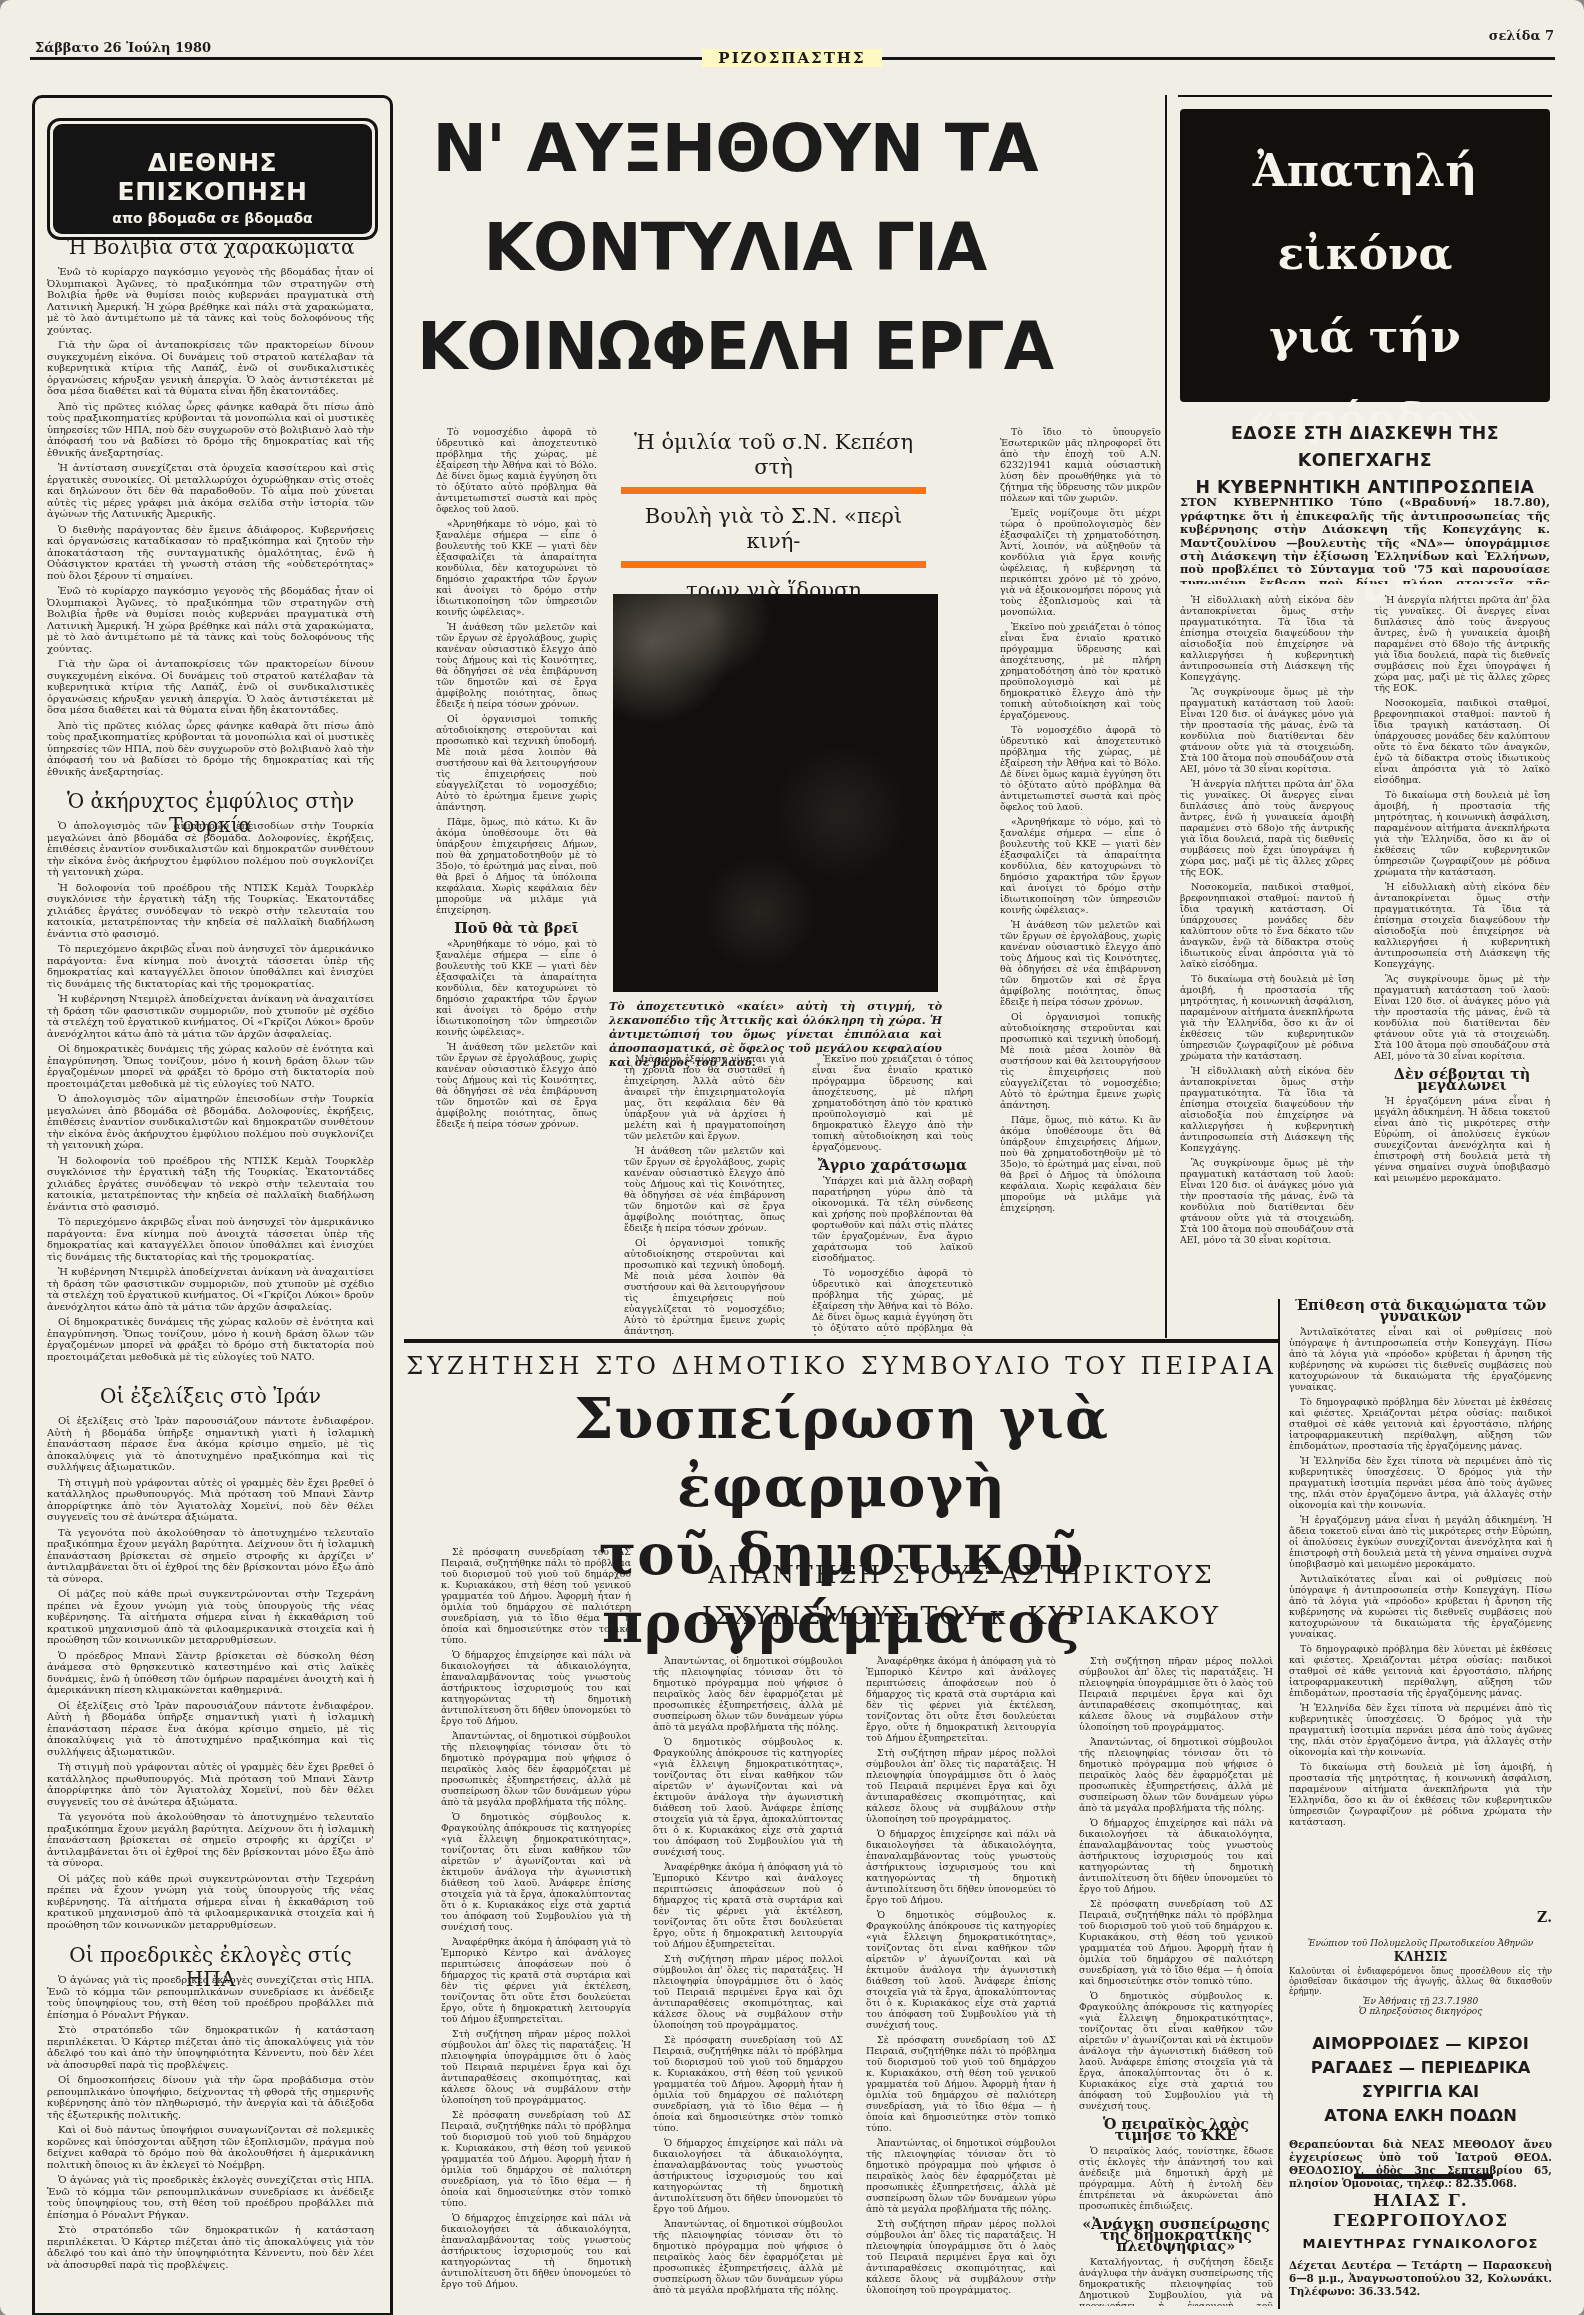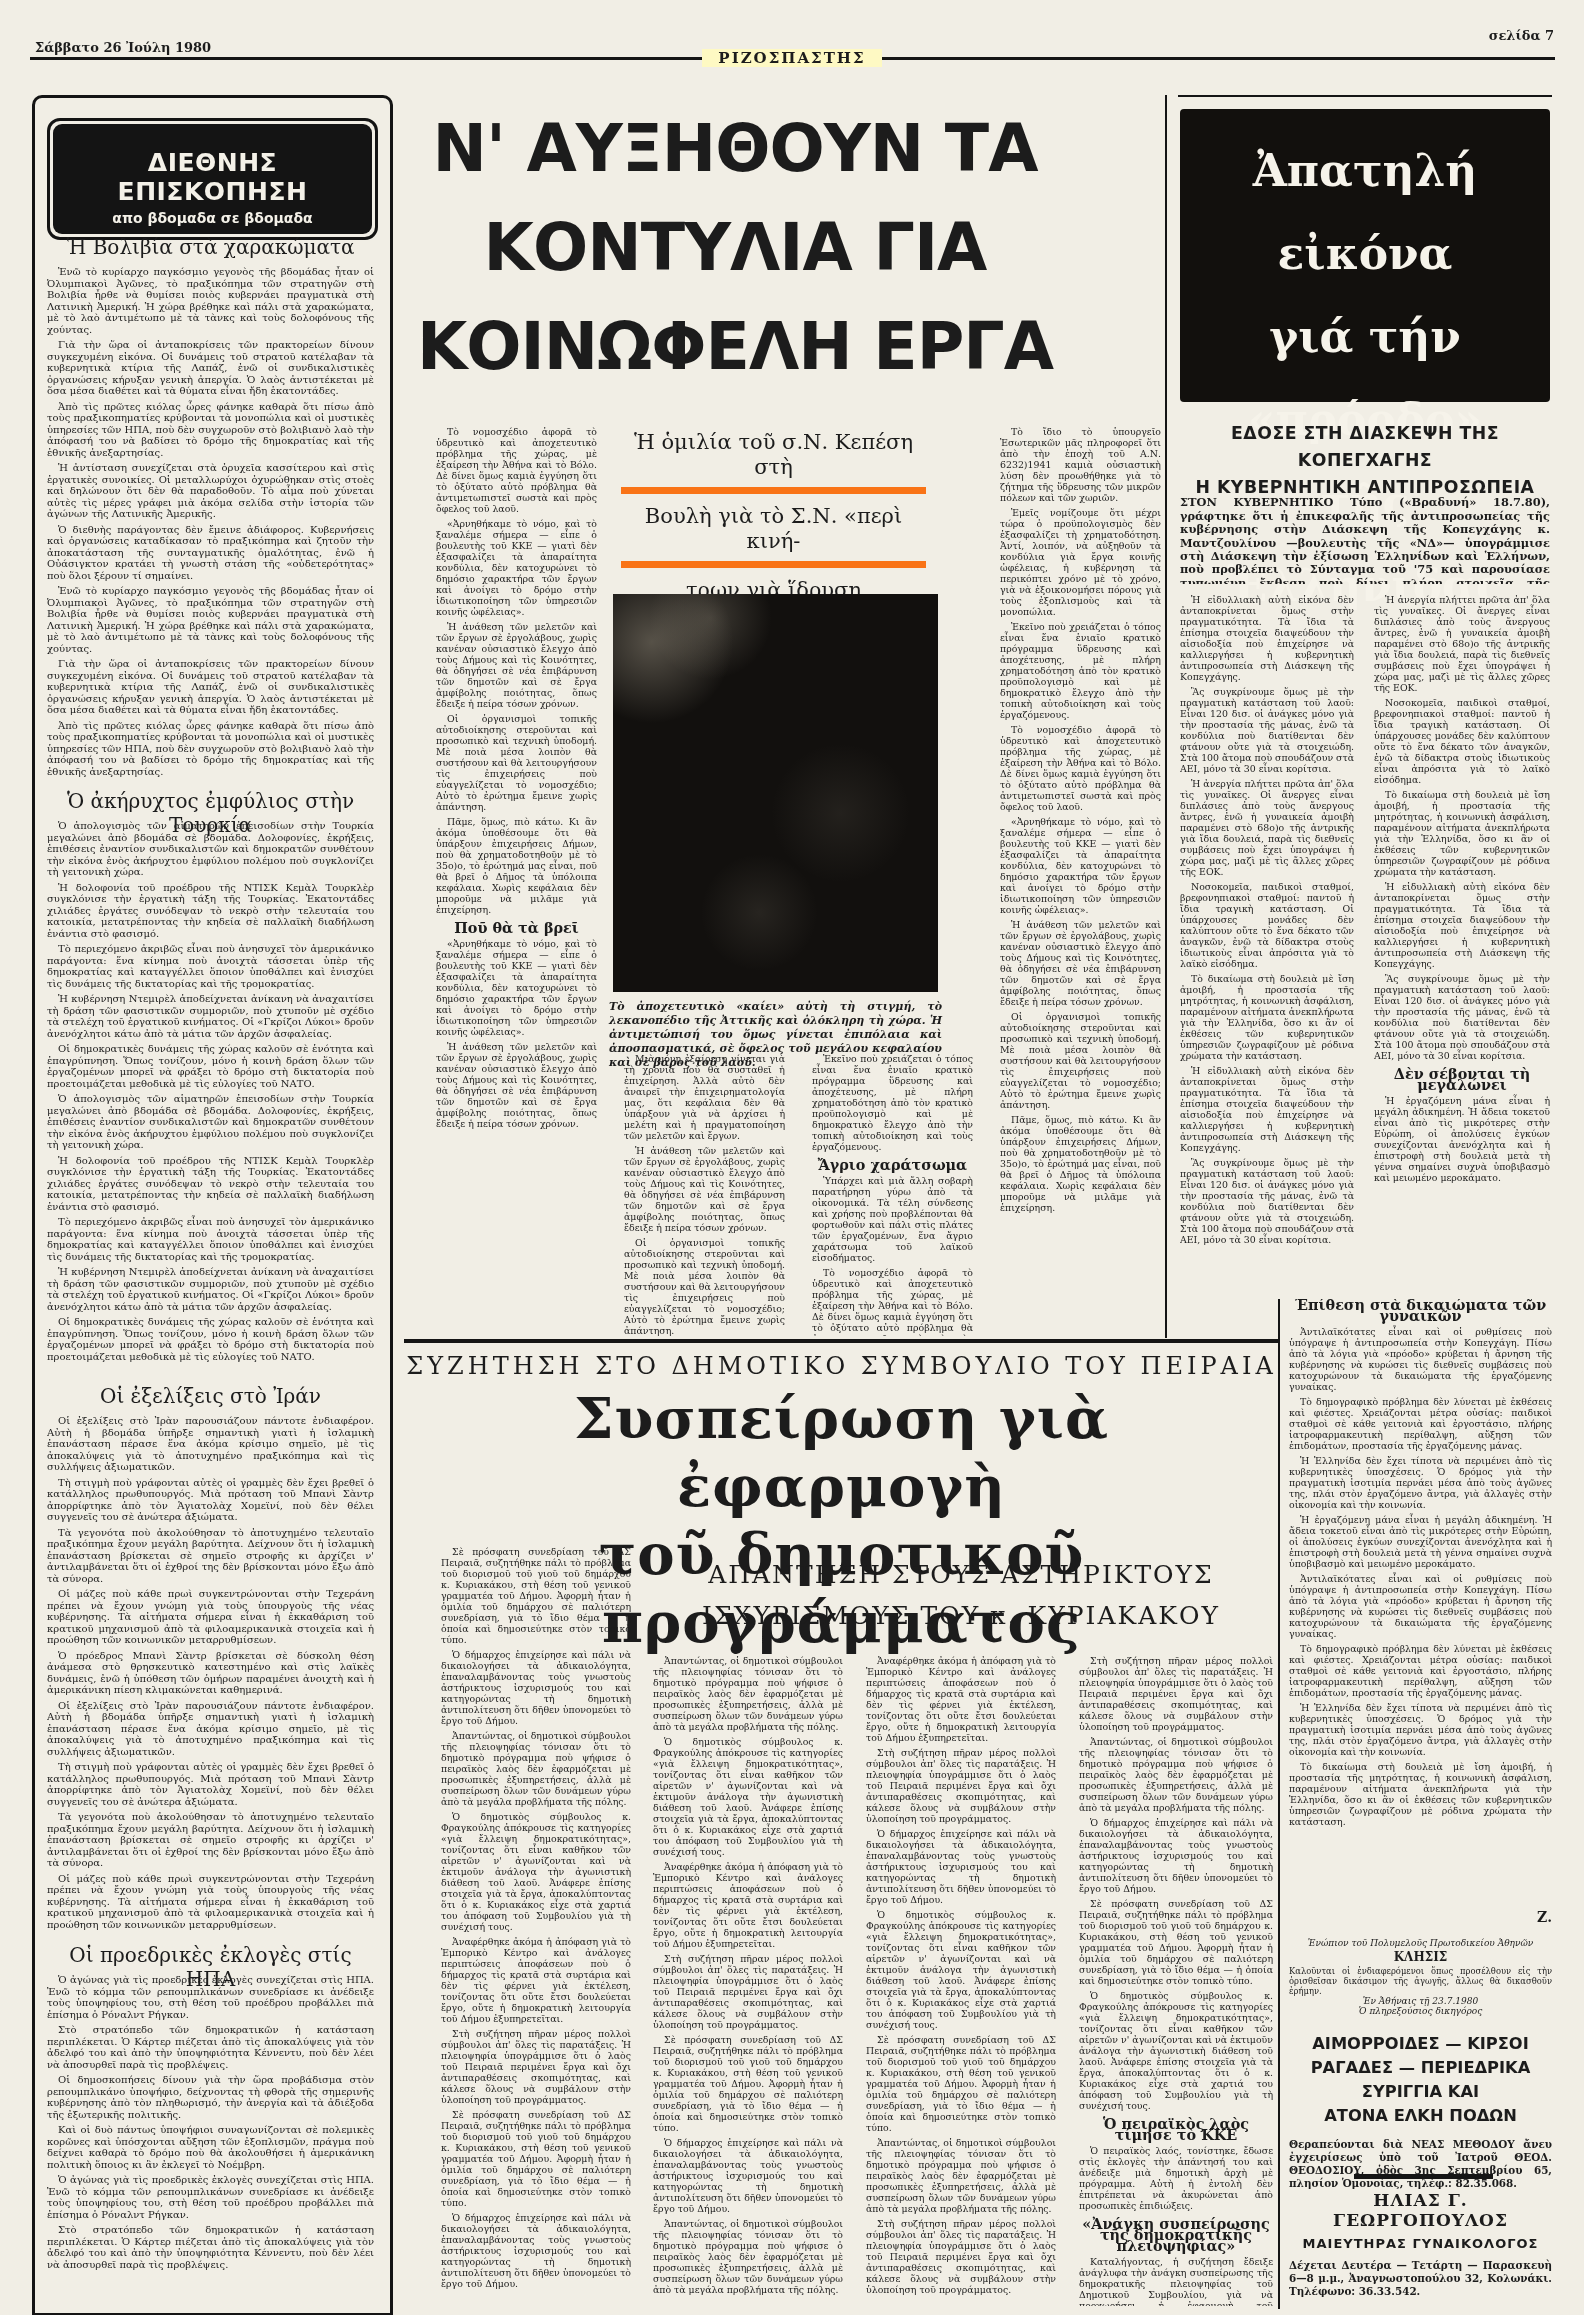--- a/index.html
+++ b/index.html
@@ -1,16 +1,16 @@
 <!DOCTYPE html>
 <html><head>
 <meta charset="utf-8">
 <style>
   html,body{margin:0;padding:0;background:#888;}
-  .page{position:relative;width:1584px;height:2316px;background:#f1eee5;font-family:"DejaVu Serif",serif;color:#1c1c1c;overflow:hidden;margin:0 auto;}
+  .page{position:relative;width:1584px;height:2316px;background:#f1eee5;font-family:"DejaVu Serif",serif;color:#1c1c1c;overflow:hidden;margin:0 auto;border-radius:10px;}
   .abs{position:absolute;}
   .rule{background:#151515;}
   
   .hdate{font-size:13px;font-weight:bold;}
   .hpage{font-size:13px;font-weight:bold;}
   .mast{font-size:15px;font-weight:bold;letter-spacing:2px;background:#fef9c3;padding:0 16px;}
   
   .frame{border:3px solid #141414;border-radius:10px 10px 0 0;}
   .wrbox-outer{border:3px solid #141414;border-radius:13px;padding:3px;}
   .wrbox-inner{background:#141414;border-radius:9px;padding:24px 4px 8px;text-align:center;}

